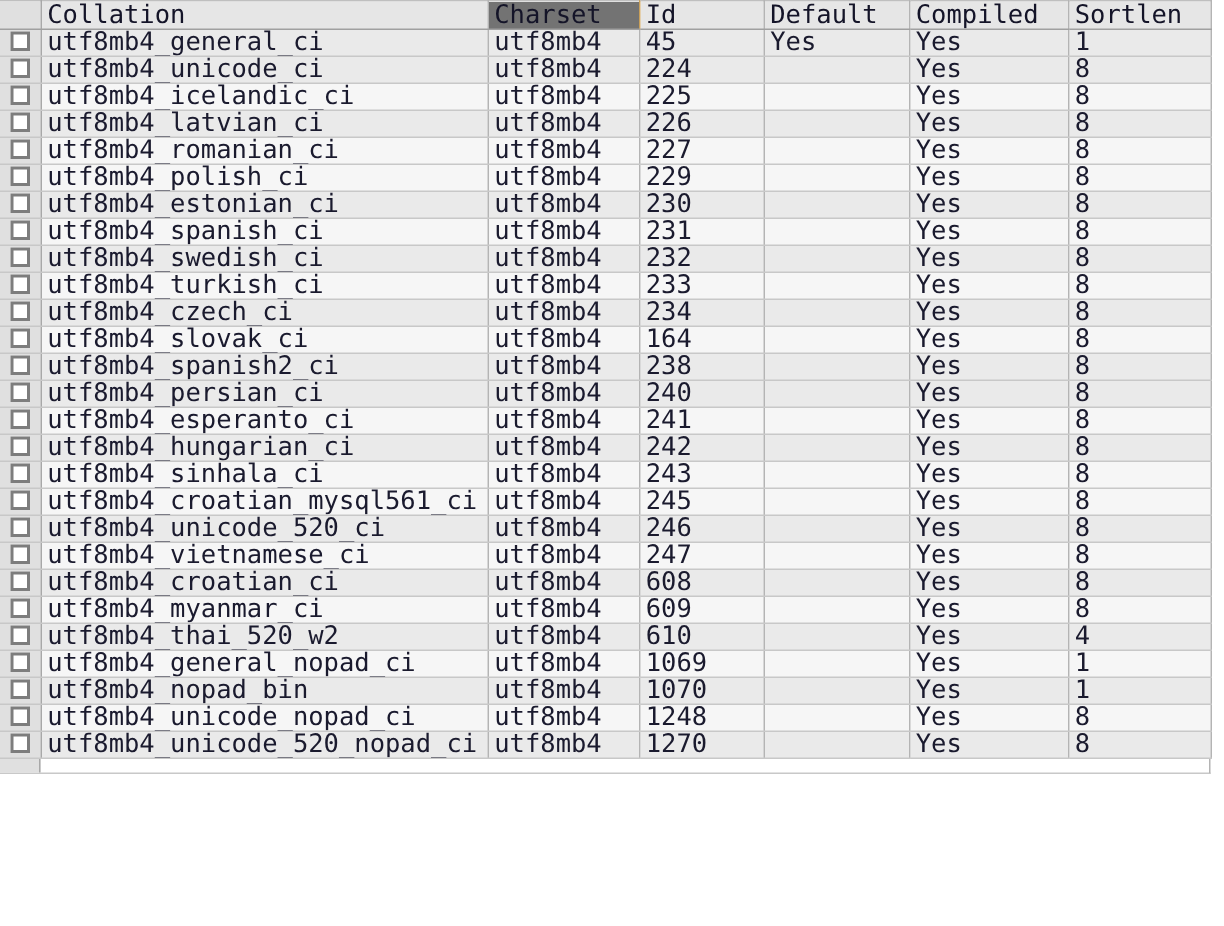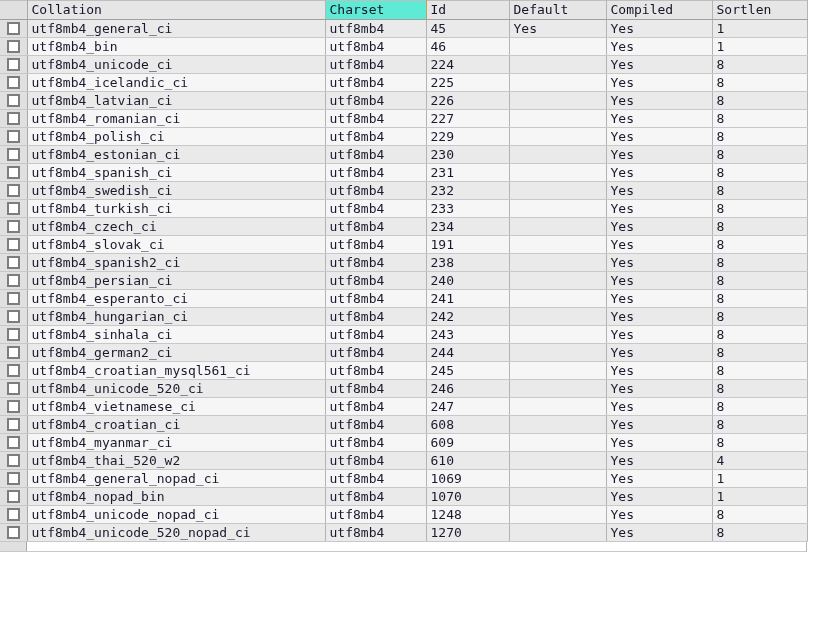--- a/index.html
+++ b/index.html
@@ -12,21 +12,21 @@
     height: 617px;
     overflow: hidden;
     font-family: "DejaVu Sans Mono", "Liberation Mono", monospace;
   }
 
   #grid {
     position: relative;
     width: 807px;
     border-collapse: collapse;
     table-layout: fixed;
-    font-size: 13px;
+    font-size: 17px;
     color: #1a1a2e;
   }
 
   #grid col.c-gutter  { width: 27px;  }
   #grid col.c-coll    { width: 298px; }
   #grid col.c-charset { width: 101px; }
   #grid col.c-id      { width: 83px;  }
   #grid col.c-default { width: 97px;  }
   #grid col.c-compiled{ width: 106px; }
   #grid col.c-sortlen { width: 95px;  }
@@ -50,21 +50,21 @@
     border-top: 1px solid #bfbfbf;
     height: 18px;
     line-height: 18px;
     color: #141428;
   }
   #grid thead th.gutter-head {
     background: #e0e0e0;
     border-right: 1px solid #a8a8a8;
   }
   #grid thead th.highlight {
-    background: #5eead4;
+    background: #737373;
     border-right: 1px solid #c9a05a;
     border-left: 1px solid #c9a05a;
   }
 
   #grid tbody tr.odd  td { background: #eaeaea; }
   #grid tbody tr.even td { background: #f6f6f6; }
 
   #grid td.gutter {
     background: #e0e0e0 !important;
     border-right: 1px solid #a8a8a8;
@@ -130,29 +130,20 @@
   <tbody id="tbody">
       <tr class="odd">
         <td class="gutter"><span class="chk"></span></td>
         <td class="txt">utf8mb4_general_ci</td>
         <td class="txt">utf8mb4</td>
         <td class="num">45</td>
         <td class="txt">Yes</td>
         <td class="txt">Yes</td>
         <td class="num">1</td>
       </tr>
-      <tr class="even">
-        <td class="gutter"><span class="chk"></span></td>
-        <td class="txt">utf8mb4_bin</td>
-        <td class="txt">utf8mb4</td>
-        <td class="num">46</td>
-        <td class="txt"></td>
-        <td class="txt">Yes</td>
-        <td class="num">1</td>
-      </tr>
       <tr class="odd">
         <td class="gutter"><span class="chk"></span></td>
         <td class="txt">utf8mb4_unicode_ci</td>
         <td class="txt">utf8mb4</td>
         <td class="num">224</td>
         <td class="txt"></td>
         <td class="txt">Yes</td>
         <td class="num">8</td>
       </tr>
       <tr class="even">
@@ -233,21 +224,21 @@
         <td class="txt">utf8mb4</td>
         <td class="num">234</td>
         <td class="txt"></td>
         <td class="txt">Yes</td>
         <td class="num">8</td>
       </tr>
       <tr class="even">
         <td class="gutter"><span class="chk"></span></td>
         <td class="txt">utf8mb4_slovak_ci</td>
         <td class="txt">utf8mb4</td>
-        <td class="num">191</td>
+        <td class="num">164</td>
         <td class="txt"></td>
         <td class="txt">Yes</td>
         <td class="num">8</td>
       </tr>
       <tr class="odd">
         <td class="gutter"><span class="chk"></span></td>
         <td class="txt">utf8mb4_spanish2_ci</td>
         <td class="txt">utf8mb4</td>
         <td class="num">238</td>
         <td class="txt"></td>
@@ -279,29 +270,20 @@
         <td class="num">242</td>
         <td class="txt"></td>
         <td class="txt">Yes</td>
         <td class="num">8</td>
       </tr>
       <tr class="even">
         <td class="gutter"><span class="chk"></span></td>
         <td class="txt">utf8mb4_sinhala_ci</td>
         <td class="txt">utf8mb4</td>
         <td class="num">243</td>
-        <td class="txt"></td>
-        <td class="txt">Yes</td>
-        <td class="num">8</td>
-      </tr>
-      <tr class="odd">
-        <td class="gutter"><span class="chk"></span></td>
-        <td class="txt">utf8mb4_german2_ci</td>
-        <td class="txt">utf8mb4</td>
-        <td class="num">244</td>
         <td class="txt"></td>
         <td class="txt">Yes</td>
         <td class="num">8</td>
       </tr>
       <tr class="even">
         <td class="gutter"><span class="chk"></span></td>
         <td class="txt">utf8mb4_croatian_mysql561_ci</td>
         <td class="txt">utf8mb4</td>
         <td class="num">245</td>
         <td class="txt"></td>

